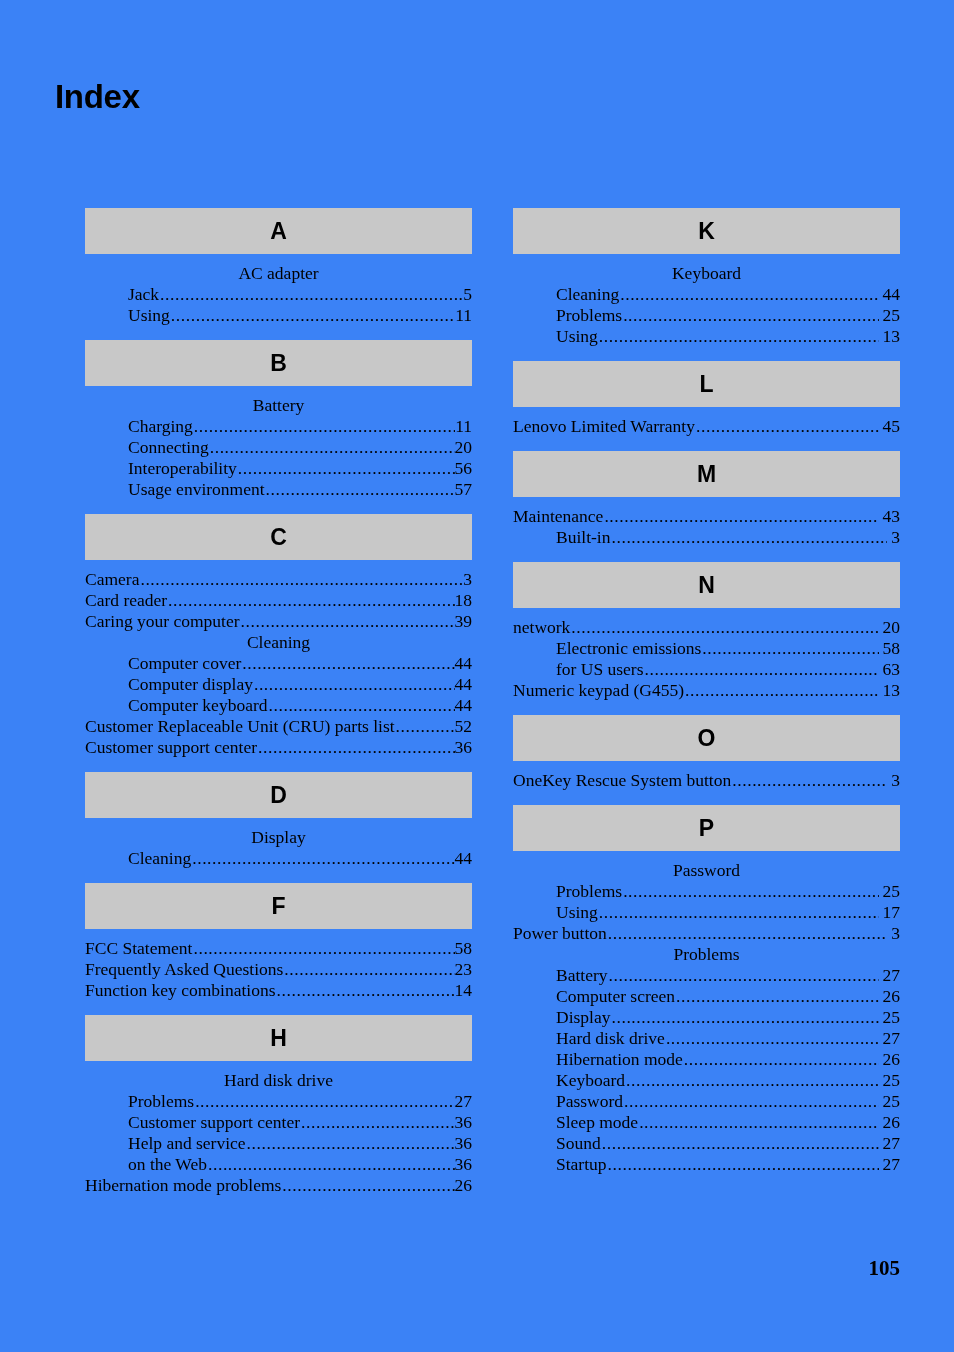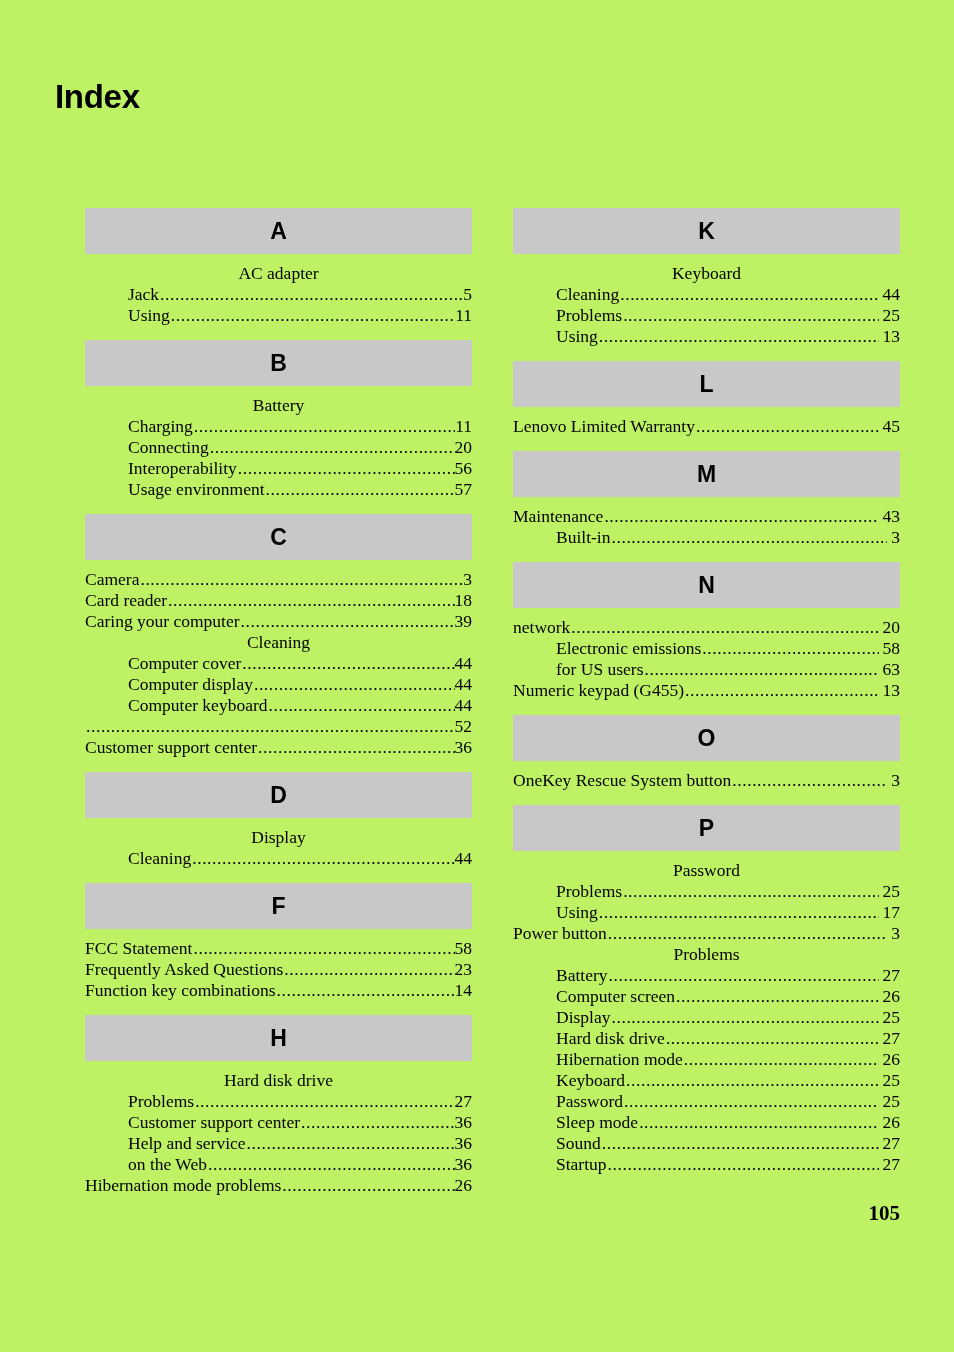--- a/index.html
+++ b/index.html
@@ -4,21 +4,21 @@
 <style>
   html, body {
     margin: 0;
     padding: 0;
     background: #ffffff;
   }
   .page {
     position: relative;
     width: 954px;
     height: 1352px;
-    background: #bef264;
+    background: #3b82f6;
     font-family: "Liberation Serif", "DejaVu Serif", serif;
     overflow: hidden;
   }
 
   .page-title {
     position: absolute;
     left: 55px;
     top: 78px;
     font-family: "Liberation Sans", "DejaVu Sans", sans-serif;
     font-weight: bold;
@@ -98,21 +98,21 @@
   }
 
   
   .column.left .entry .pageno { padding-left: 0; }
   
   .column.right .entry .pageno { padding-left: 4px; }
 
   .folio {
     position: absolute;
     right: 54px;
-    top: 1201px;
+    top: 1256px;
     font-family: "Liberation Serif", "DejaVu Serif", serif;
     font-weight: bold;
     font-size: 21px;
     color: #000000;
   }
 </style>
 </head>
 <body>
 
 <div class="page">
@@ -197,20 +197,21 @@
               <span class="label">Computer display</span>
               <span class="leader">.........................................................................................</span>
               <span class="pageno">44</span>
             </div>
             <div class="entry sub">
               <span class="label">Computer keyboard</span>
               <span class="leader">.........................................................................................</span>
               <span class="pageno">44</span>
             </div>
             <div class="entry">
+              <span class="label">Customer Replaceable Unit (CRU) parts list</span>
               <span class="leader">.........................................................................................</span>
               <span class="pageno">52</span>
             </div>
             <div class="entry">
               <span class="label">Customer support center</span>
               <span class="leader">.........................................................................................</span>
               <span class="pageno">36</span>
             </div>
           </div>
         </div>

